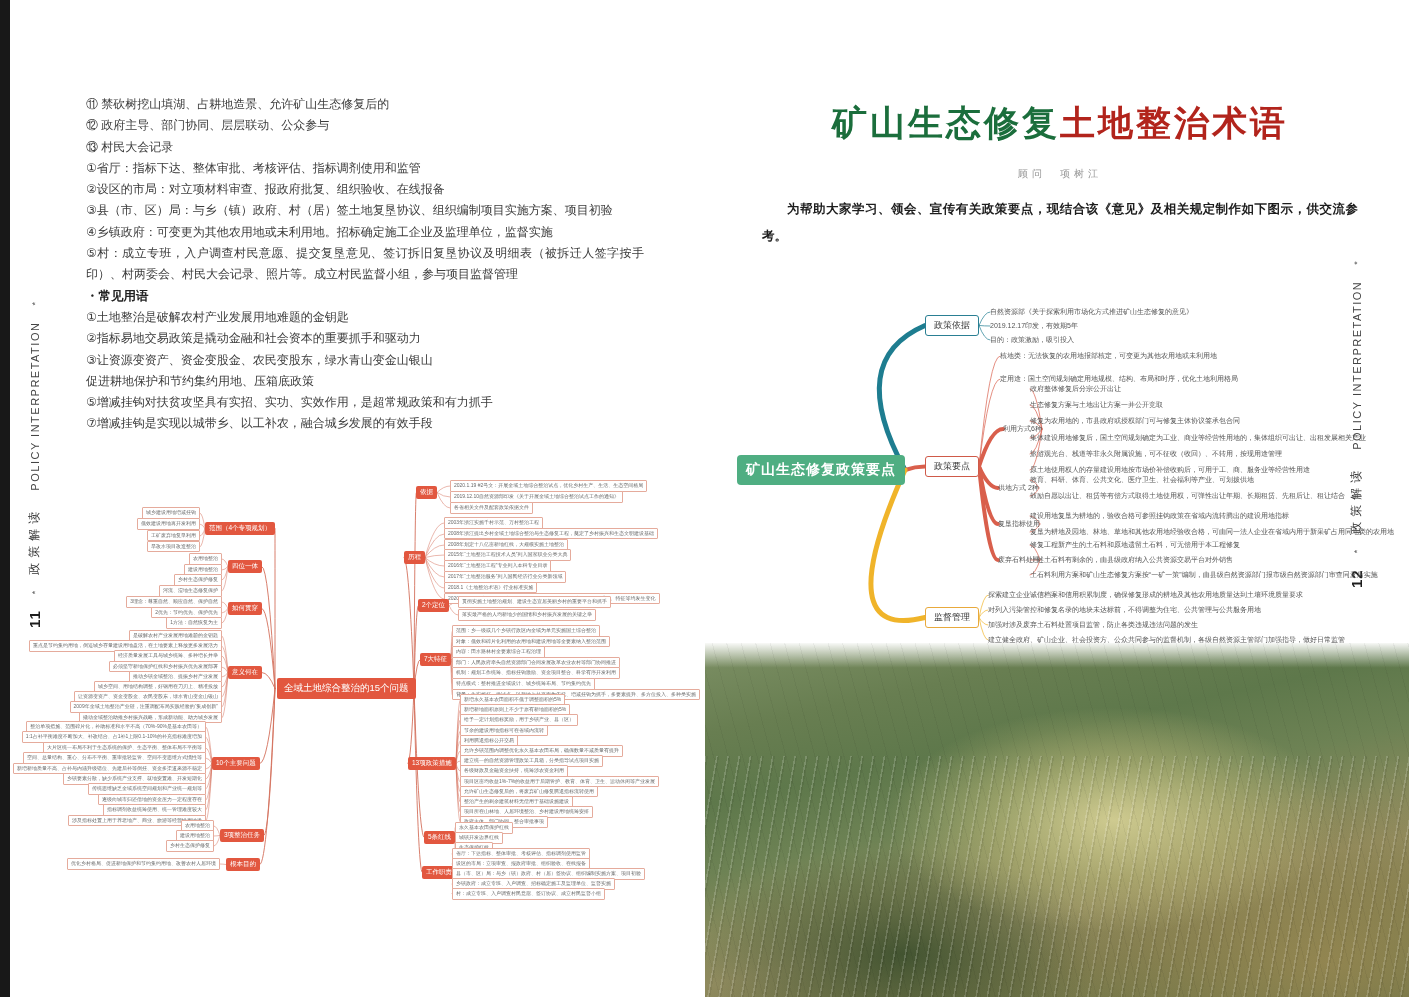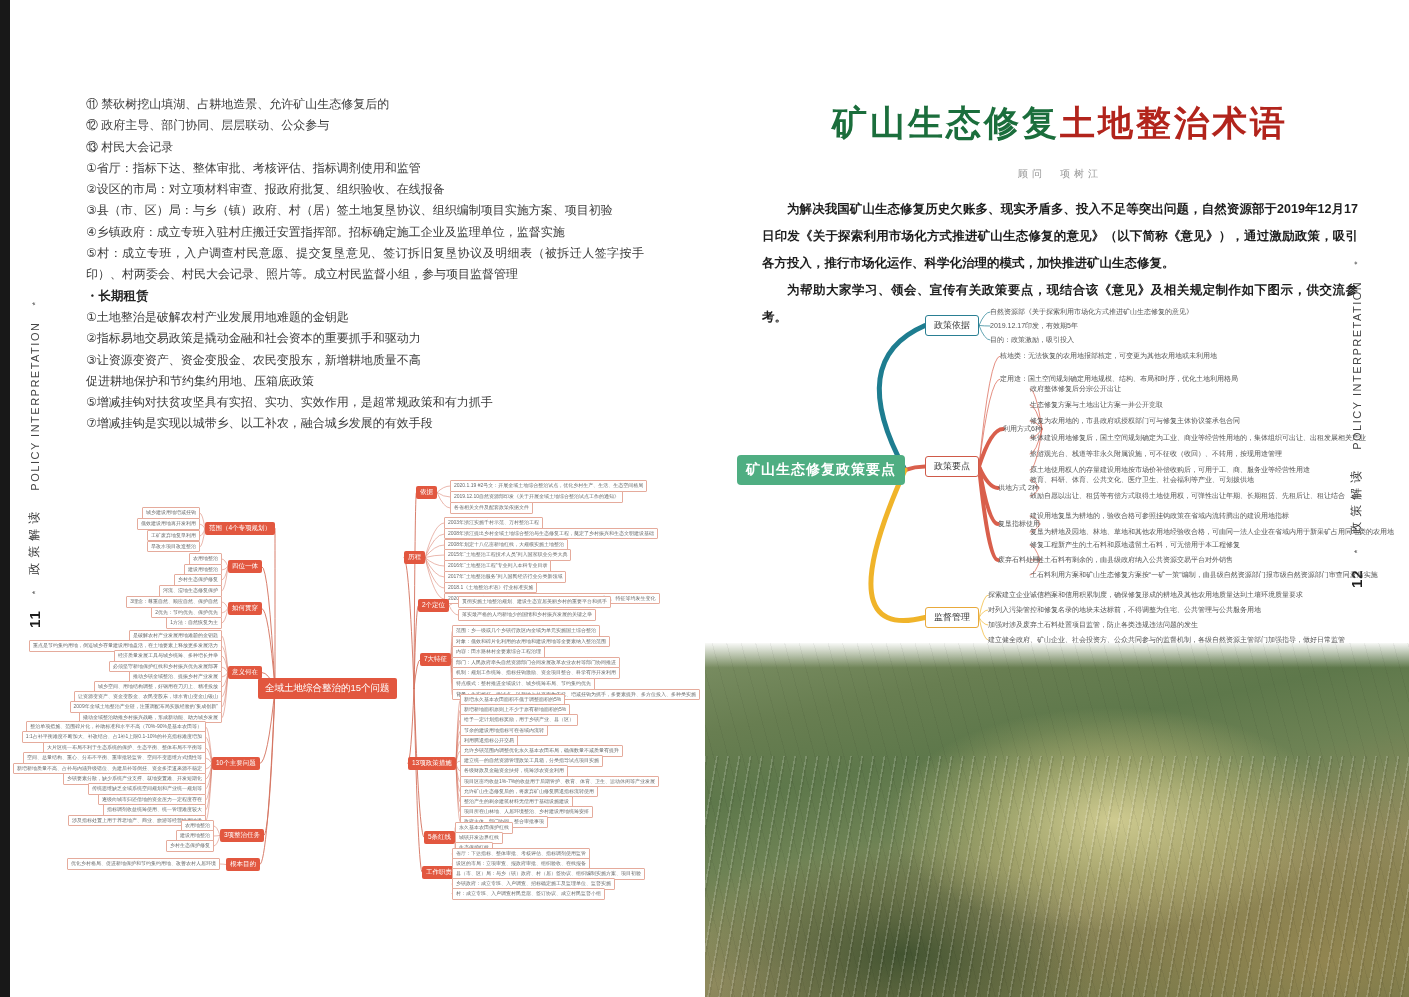--- a/index.html
+++ b/index.html
@@ -77,35 +77,34 @@
     <span class="star">*</span>
   </div>
 
   <div class="plist" id="plist">
       <div class="ln">⑪ 禁砍树挖山填湖、占耕地造景、允许矿山生态修复后的</div>
       <div class="ln">⑫ 政府主导、部门协同、层层联动、公众参与</div>
       <div class="ln">⑬ 村民大会记录</div>
       <div class="ln">①省厅：指标下达、整体审批、考核评估、指标调剂使用和监管</div>
       <div class="ln">②设区的市局：对立项材料审查、报政府批复、组织验收、在线报备</div>
       <div class="ln">③县（市、区）局：与乡（镇）政府、村（居）签土地复垦协议、组织编制项目实施方案、项目初验</div>
-      <div class="ln">④乡镇政府：成立专班入驻村庄搬迁安置指挥部。招标确定施工企业及监理单位，监督实施</div>
+      <div class="ln">④乡镇政府：可变更为其他农用地或未利用地。招标确定施工企业及监理单位，监督实施</div>
       <div class="ln">⑤村：成立专班，入户调查村民意愿、提交复垦意见、签订拆旧复垦协议及明细表（被拆迁人签字按手印）、村两委会、村民大会记录、照片等。成立村民监督小组，参与项目监督管理</div>
-      <div class="ln hd">・长期租赁</div>
+      <div class="ln hd">・常见用语</div>
       <div class="ln">①土地整治是破解农村产业发展用地难题的金钥匙</div>
       <div class="ln">②指标易地交易政策是撬动金融和社会资本的重要抓手和驱动力</div>
-      <div class="ln">③让资源变资产、资金变股金、农民变股东，新增耕地质量不高</div>
+      <div class="ln">③让资源变资产、资金变股金、农民变股东，绿水青山变金山银山</div>
       <div class="ln">促进耕地保护和节约集约用地、压箱底政策</div>
       <div class="ln">⑤增减挂钩对扶贫攻坚具有实招、实功、实效作用，是超常规政策和有力抓手</div>
       <div class="ln">⑦增减挂钩是实现以城带乡、以工补农，融合城乡发展的有效手段</div>
     </div>
 
   <h1 class="rp-title"><span class="t-green">矿山生态修复</span><span class="t-red">土地整治术语</span></h1>
   <div class="byline">顾问　项树江</div>
   <div class="paras">
-    <p>为解决我国矿山生态修复历史欠账多、现实矛盾多、投入不足等突出问题，自然资源部于2019年12月17日印发《关于探索利用市场化方式推进矿山生态修复的意见》（以下简称《意见》），通过激励政策，吸引各方投入，推行市场化运作、科学化治理的模式，加快推进矿山生态修复。</p>
     <p>为帮助大家学习、领会、宣传有关政策要点，现结合该《意见》及相关规定制作如下图示，供交流参考。</p>
   </div>
 
   <svg id="links" width="1409" height="997">
       <path d="M414,688.5 Q415,492.5 416,492.5" fill="none" stroke="#d4705c" stroke-width="0.9" stroke-linecap="round"></path>
       <path d="M437,492.5 Q443.5,486 450,486" fill="none" stroke="#d4705c" stroke-width="0.5" stroke-linecap="round"></path>
       <path d="M437,492.5 Q443.5,497 450,497" fill="none" stroke="#d4705c" stroke-width="0.5" stroke-linecap="round"></path>
       <path d="M437,492.5 Q443.5,508 450,508" fill="none" stroke="#d4705c" stroke-width="0.5" stroke-linecap="round"></path>
       <path d="M414,688.5 Q409,557.5 404,557.5" fill="none" stroke="#d4705c" stroke-width="0.9" stroke-linecap="round"></path>
       <path d="M425,557.5 Q434.5,523 444,523" fill="none" stroke="#d4705c" stroke-width="0.5" stroke-linecap="round"></path>
@@ -216,21 +215,21 @@
       <path d="M1040,560 Q1035,545 1030,545" fill="none" stroke="#d95f4c" stroke-width="0.7" stroke-linecap="round"></path>
       <path d="M1040,560 Q1035,560 1030,560" fill="none" stroke="#d95f4c" stroke-width="0.7" stroke-linecap="round"></path>
       <path d="M1040,560 Q1035,575 1030,575" fill="none" stroke="#d95f4c" stroke-width="0.7" stroke-linecap="round"></path>
       <path d="M905,470 Q828,642 925,617.5" fill="none" stroke="#f0b42a" stroke-width="5" stroke-linecap="round"></path>
       <path d="M979,617.5 Q983.5,595 988,595" fill="none" stroke="#f0b42a" stroke-width="0.7" stroke-linecap="round"></path>
       <path d="M979,617.5 Q983.5,610 988,610" fill="none" stroke="#f0b42a" stroke-width="0.7" stroke-linecap="round"></path>
       <path d="M979,617.5 Q983.5,625 988,625" fill="none" stroke="#f0b42a" stroke-width="0.7" stroke-linecap="round"></path>
       <path d="M979,617.5 Q983.5,640 988,640" fill="none" stroke="#f0b42a" stroke-width="0.7" stroke-linecap="round"></path>
     </svg>
   <div id="mm">
-      <div class="n-center-red" style="left: 258px; top: 678px;">全域土地综合整治的15个问题</div>
+      <div class="n-center-red" style="left: 277px; top: 678px;">全域土地综合整治的15个问题</div>
       <div class="n-label-red" style="left: 416px; top: 486px;">依据</div>
       <div class="n-leaf-box" style="left: 450px; top: 480px;">2020.1.19 #2号文：开展全域土地综合整治试点，优化乡村生产、生活、生态空间格局</div>
       <div class="n-leaf-box" style="left: 450px; top: 491px;">2019.12.10自然资源部印发《关于开展全域土地综合整治试点工作的通知》</div>
       <div class="n-leaf-box" style="left: 450px; top: 502px;">各省相关文件及配套政策依据文件</div>
       <div class="n-label-red" style="left: 404px; top: 551px;">历程</div>
       <div class="n-leaf-box" style="left: 444px; top: 517px;">2003年浙江实施千村示范、万村整治工程</div>
       <div class="n-leaf-box" style="left: 444px; top: 527.8px;">2008年浙江提出乡村全域土地综合整治与生态修复工程，奠定了乡村振兴和生态文明建设基础</div>
       <div class="n-leaf-box" style="left: 444px; top: 538.6px;">2008年划定十八亿亩耕地红线，大规模实施土地整治</div>
       <div class="n-leaf-box" style="left: 444px; top: 549.4px;">2015年“土地整治工程技术人员”列入国家职业分类大典</div>
       <div class="n-leaf-box" style="left: 444px; top: 560.2px;">2016年“土地整治工程”专业列入本科专业目录</div>

